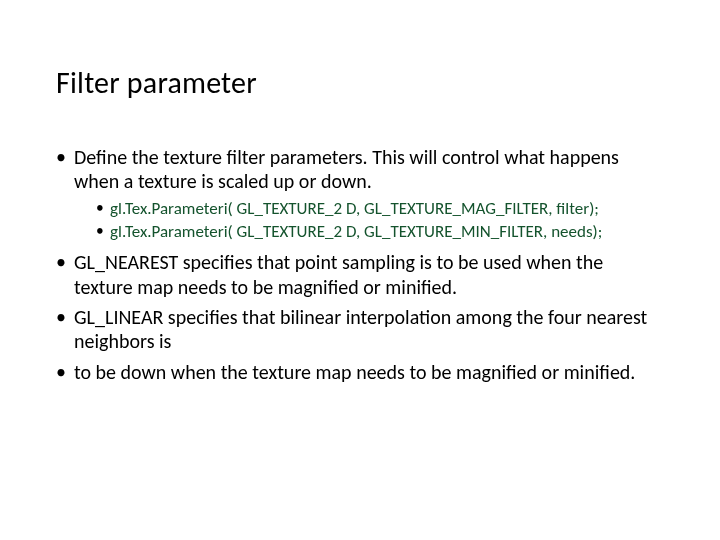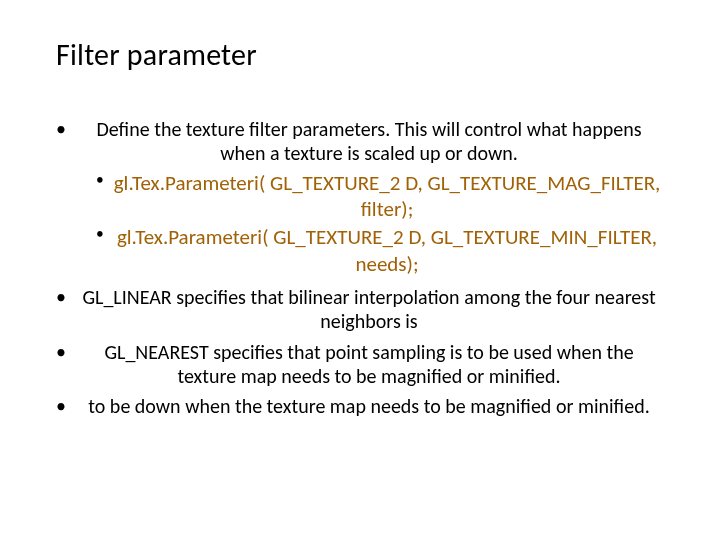--- a/index.html
+++ b/index.html
@@ -8,61 +8,60 @@
     width: 720px;
     height: 540px;
     background: #ffffff;
     font-family: Calibri, "Segoe UI", Arial, sans-serif;
     color: #000000;
   }
   .slide {
     box-sizing: border-box;
     width: 720px;
     height: 540px;
-    padding: 36px 56px 40px 56px;
+    padding: 64px 56px 40px 56px;
     position: relative;
   }
   .title {
     font-size: 30px;
     font-weight: 400;
     margin: 0 0 44px 0;
     letter-spacing: 0.2px;
   }
   ul.lvl1 {
     list-style: none;
     margin: 0;
     padding: 0;
   }
   ul.lvl1 > li {
     position: relative;
     padding-left: 18px;
     margin-bottom: 6px;
     font-size: 20px;
     line-height: 1.22;
-    text-align: center;
   }
   ul.lvl1 > li::before {
     content: "•";
     position: absolute;
     left: 0;
     top: 0;
     font-size: 20px;
   }
   ul.lvl2 {
     list-style: none;
     margin: 4px 0 8px 0;
     padding: 0 0 0 22px;
   }
   ul.lvl2 > li {
     position: relative;
     padding-left: 14px;
     margin-bottom: 2px;
-    font-size: 21px;
+    font-size: 17px;
     line-height: 1.25;
-    color: #a16207;
+    color: #14532d;
   }
   ul.lvl2 > li::before {
     content: "•";
     position: absolute;
     left: 0;
     top: 0;
     color: #000000;
     font-size: 15.5px;
   }
 </style>
@@ -78,22 +77,22 @@
       <ul class="lvl2">
         <li>
           <span>gl.Tex.Parameteri( GL_TEXTURE_2 D, GL_TEXTURE_MAG_FILTER, filter);</span>
         </li>
         <li>
           <span>gl.Tex.Parameteri( GL_TEXTURE_2 D, GL_TEXTURE_MIN_FILTER, needs);</span>
         </li>
       </ul>
     </li>
     <li>
-      <span>GL_LINEAR specifies that bilinear interpolation among the four nearest neighbors is</span>
+      <span>GL_NEAREST specifies that point sampling is to be used when the texture map needs to be magnified or minified.</span>
     </li>
     <li>
-      <span>GL_NEAREST specifies that point sampling is to be used when the texture map needs to be magnified or minified.</span>
+      <span>GL_LINEAR specifies that bilinear interpolation among the four nearest neighbors is</span>
     </li>
     <li>
       <span>to be down when the texture map needs to be magnified or minified.</span>
     </li>
   </ul>
 </div>
 
 </body></html>

